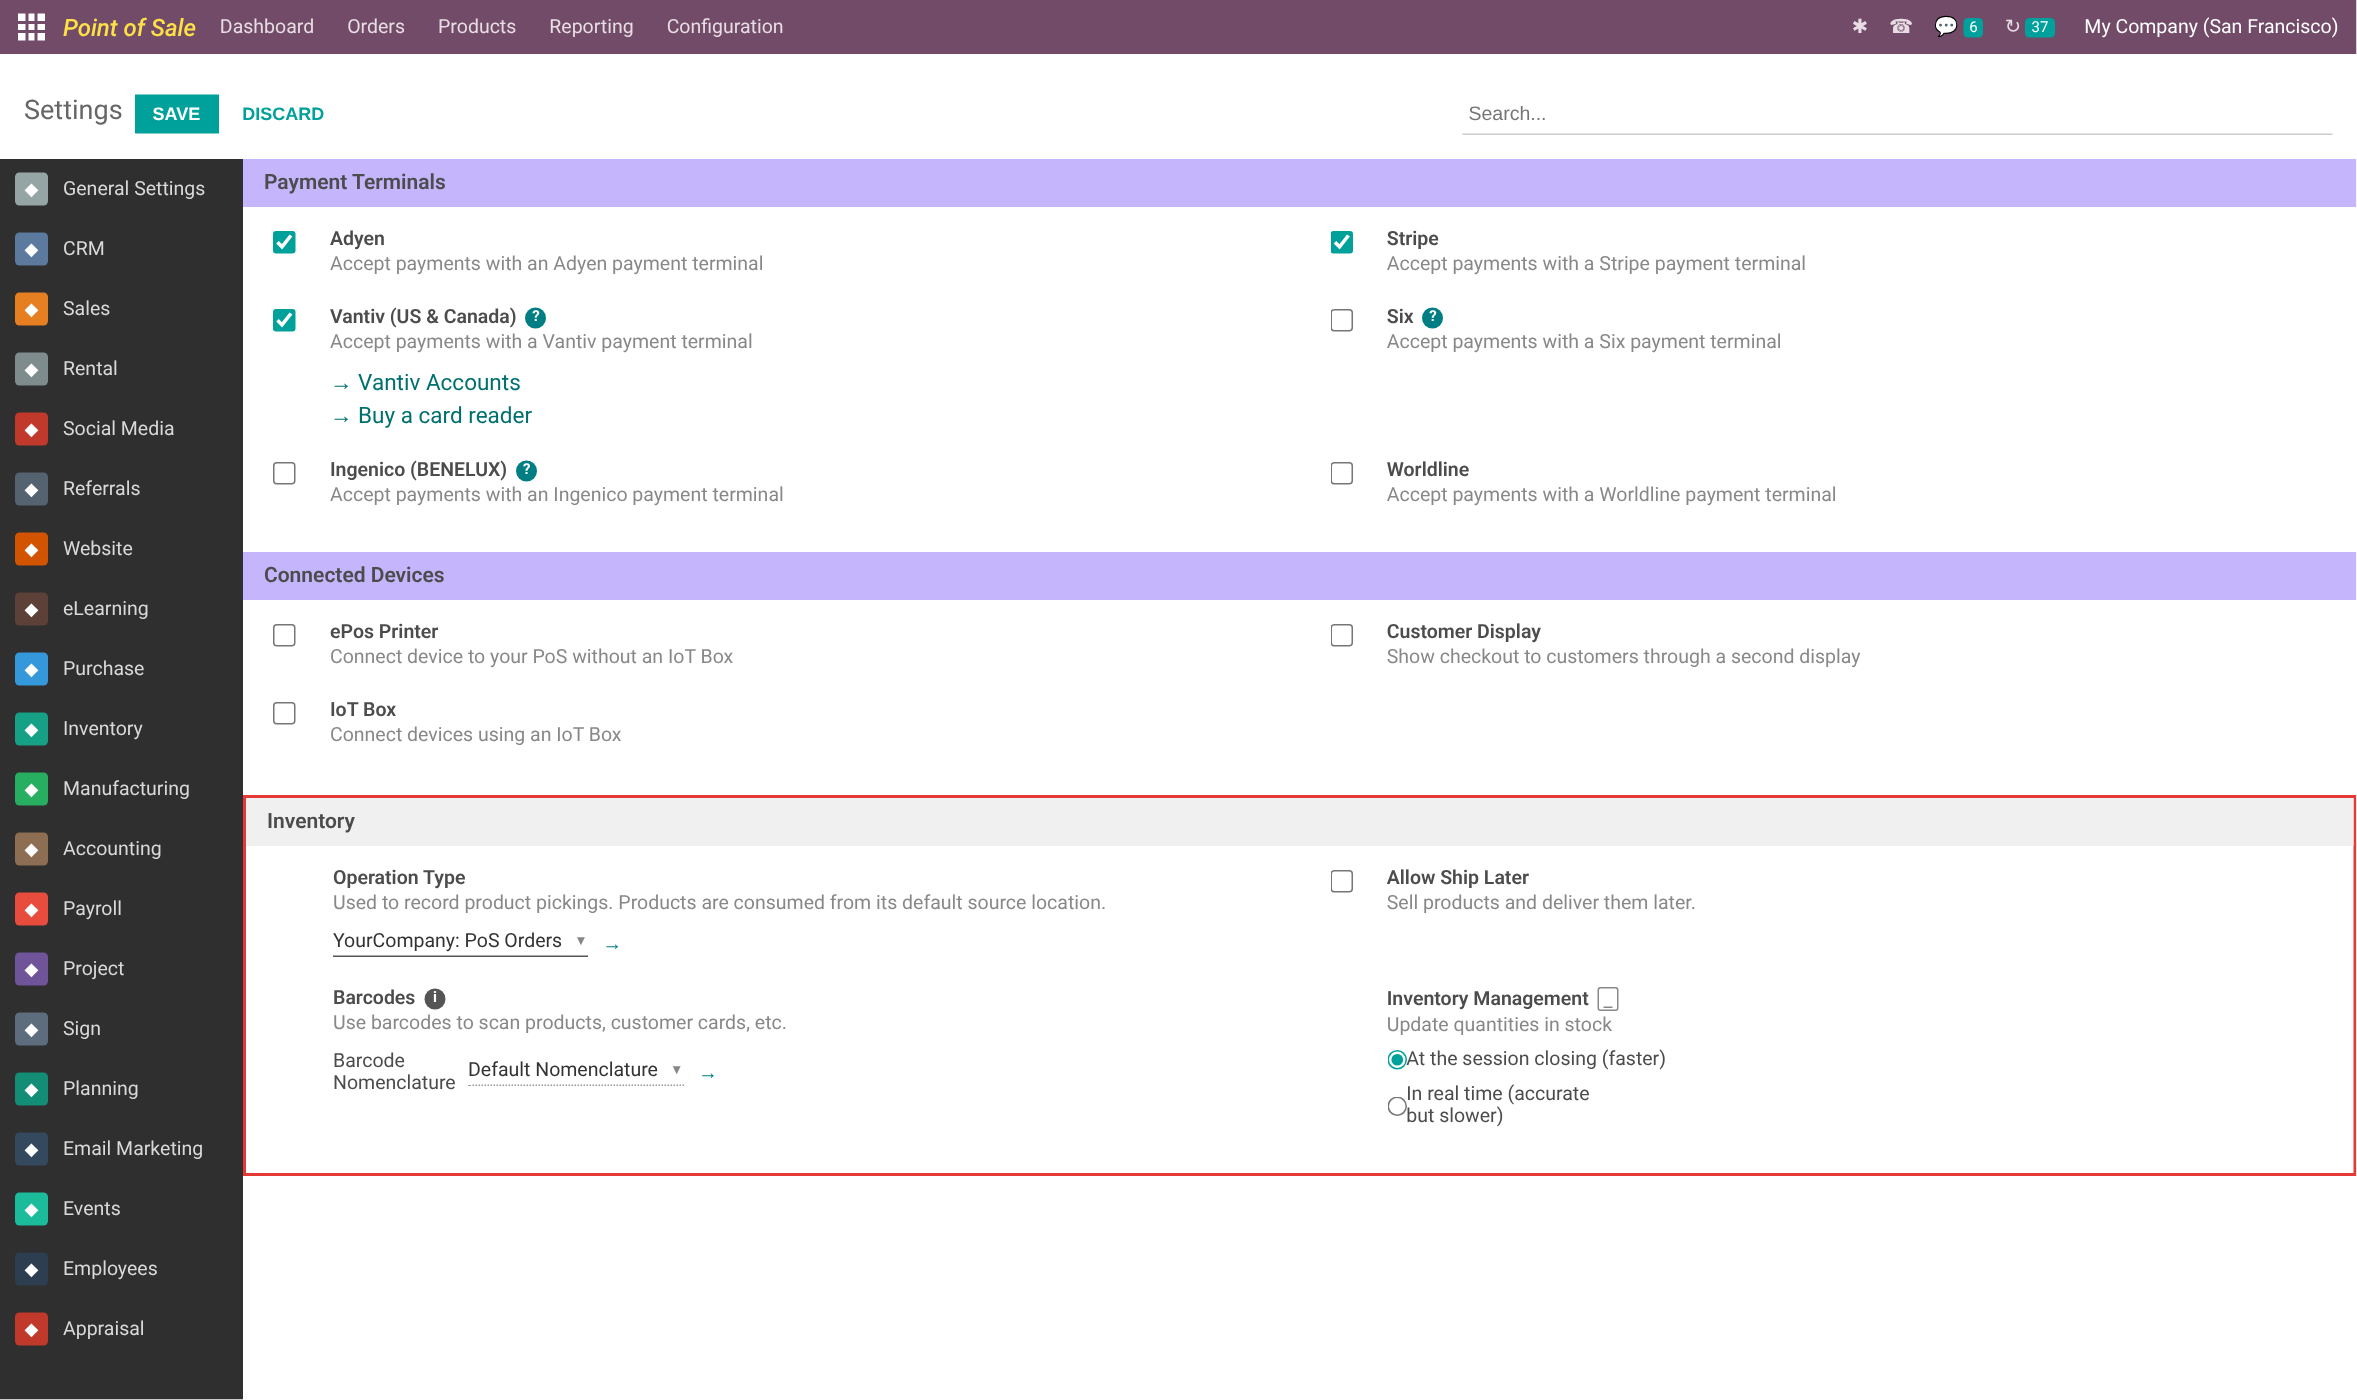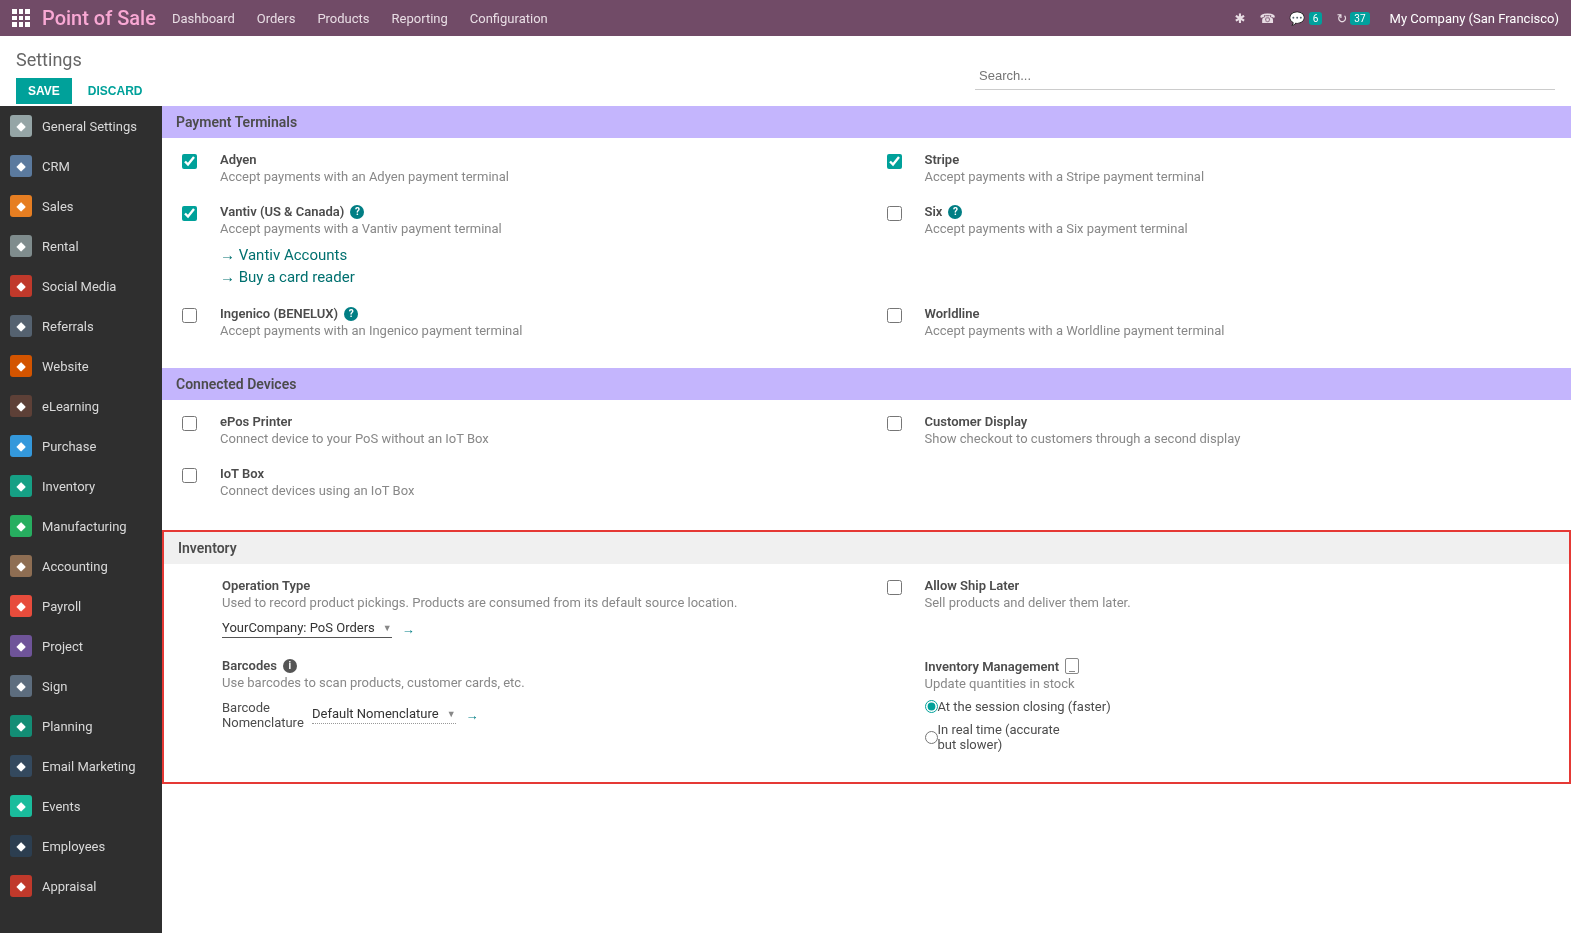--- a/index.html
+++ b/index.html
@@ -1,31 +1,31 @@
 <!DOCTYPE html>
 <html><head>
 <meta charset="utf-8">
 <style>
 * { margin: 0; padding: 0; box-sizing: border-box; }
 body { font-family: -apple-system, BlinkMacSystemFont, "Segoe UI", Roboto, "Helvetica Neue", sans-serif; font-size: 13px; color: #4c4c4c; background: #fff; }
 
 .top-nav { background: #714B67; color: #e8dde4; height: 36px; display: flex; align-items: center; padding: 0 12px; }
 .top-nav .apps-icon { width: 18px; height: 18px; display: grid; grid-template-columns: repeat(3,1fr); grid-template-rows: repeat(3,1fr); gap: 2px; margin-right: 12px; cursor:pointer;}
 .top-nav .apps-icon span { background: #fff; display:block; }
-.top-nav .brand { color: #f9a8d4; font-weight: 500; font-size: 20px; margin-right: 16px; }
+.top-nav .brand { color: #fde047; font-weight: 500; font-size: 16px; margin-right: 16px; font-style: italic; }
 .top-nav .menu { display: flex; gap: 22px; }
 .top-nav .menu a { color: #e8dde4; text-decoration: none; font-size: 13px; cursor:pointer; }
 .top-nav .spacer { flex: 1; }
 .top-nav .systray { display: flex; align-items: center; gap: 14px; }
 .top-nav .systray .icon { color: #e8dde4; cursor:pointer; display:inline-flex; align-items:center; }
 .top-nav .badge { background: #00a09d; color: #fff; font-size: 10px; padding: 1px 4px; border-radius: 3px; margin-left: 3px; }
 .top-nav .company { color: #fff; font-size: 13px; margin-left: 6px; }
 
 .control-bar { display: flex; align-items: center; padding: 10px 16px 0 16px; height: 70px; }
-.control-bar .left { display: flex; flex-direction: column; gap: 8px; }
+.control-bar .left { display: flex; flex-direction: row; gap: 8px; }
 .control-bar .title { font-size: 18px; color: #666; }
 .control-bar .buttons { display: flex; gap: 6px; align-items: center; }
 .btn-save { background: #00a19a; color: #fff; border: none; padding: 6px 12px; font-size: 12px; font-weight: 600; cursor:pointer; }
 .btn-discard { background: transparent; color: #00a19a; border: none; padding: 6px 10px; font-size: 12px; font-weight: 600; cursor:pointer; }
 .control-bar .search-wrap { margin-left: auto; width: 580px; }
 .control-bar .search-wrap input { width: 100%; border: none; border-bottom: 1px solid #ccc; padding: 6px 4px; font-size: 13px; outline: none; color:#333; }
 
 .main-wrap { display: flex; }
 .sidebar { width: 162px; background: #2f2f2f; color: #ccc; min-height: calc(100vh - 106px); }
 .sidebar .item { display: flex; align-items: center; gap: 10px; padding: 9px 10px; cursor:pointer; font-size: 13px; color: #d9d9d9; }

